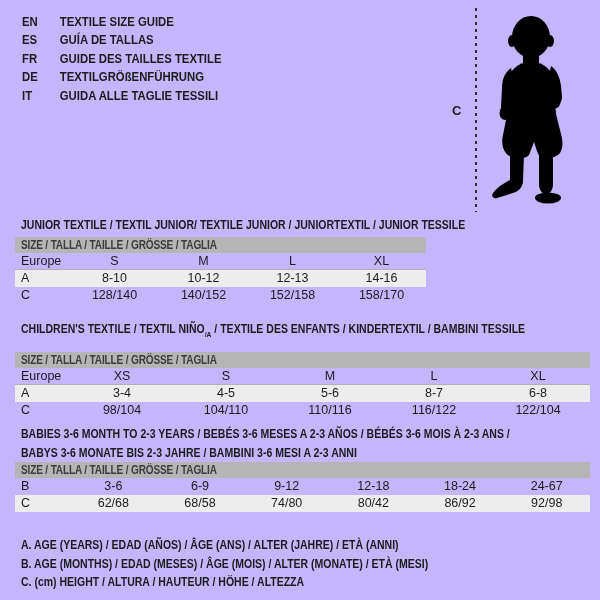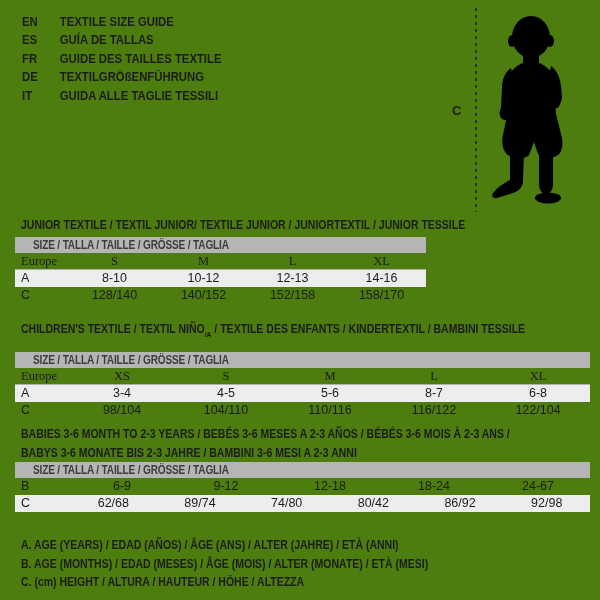--- a/index.html
+++ b/index.html
@@ -1,17 +1,17 @@
 <!DOCTYPE html>
 <html><head>
 <meta charset="utf-8">
 <style>
   html,body{margin:0;padding:0;background:#fff;}
   .page{
-    position:relative;width:600px;height:600px;background:#4d7c0f;
+    position:relative;width:600px;height:600px;background:#c4b5fd;
     font-family:"Liberation Sans",sans-serif;color:#1c1c1c;overflow:hidden;
   }
   
   .condensed{display:inline-block;transform:scaleX(0.84);transform-origin:0 50%;white-space:nowrap;letter-spacing:-0.2px;}
 
   
   .lang-list{position:absolute;left:22px;top:12px;transform:scaleX(0.84);transform-origin:0 0;}
   .lang-row{display:flex;height:18.5px;align-items:center;font-weight:bold;font-size:13.5px;white-space:nowrap;}
   .lang-code{width:45px;}
 
@@ -28,23 +28,23 @@
   #h-children{top:322px;}
   #h-babies{top:425px;line-height:19px;}
   .subsz{font-size:8px;}
 
   
   .tbl{position:absolute;left:15px;font-size:12.5px;}
   #t-junior{top:237px;width:411px;}
   #t-children{top:352px;width:575px;}
   #t-babies{top:462px;width:575px;}
   .size-bar{height:16px;line-height:16px;background:#b5b5b5;color:#3c3c3c;
-    font-weight:bold;font-size:12px;padding-left:18px;box-sizing:border-box;text-decoration:underline;}
+    font-weight:bold;font-size:12px;padding-left:6px;box-sizing:border-box;text-decoration:underline;}
   .trow{display:flex;height:17px;line-height:17px;align-items:center;}
-  .trow.europe{border-bottom:1px solid #b0b0b0;box-sizing:border-box;font-family:Liberation Serif, serif;}
+  .trow.europe{border-bottom:1px solid #b0b0b0;box-sizing:border-box;}
   .trow.shaded{background:#ededed;}
   .tlabel{width:55px;padding-left:6px;box-sizing:border-box;}
   .tcell{flex:1;text-align:center;}
 
   
   .footnotes{position:absolute;left:21px;top:536px;font-weight:bold;font-size:12.5px;
     line-height:18.5px;transform:scaleX(0.84);transform-origin:0 0;white-space:nowrap;}
 </style>
 </head>
 <body>
@@ -151,30 +151,31 @@
     </div>
 
   <div class="section-heading" id="h-babies">
     <div>BABIES 3-6 MONTH TO 2-3 YEARS / BEBÉS 3-6 MESES A 2-3 AÑOS / BÉBÉS 3-6 MOIS À 2-3 ANS /</div>
     <div>BABYS 3-6 MONATE BIS 2-3 JAHRE / BAMBINI 3-6 MESI A 2-3 ANNI</div>
   </div>
   <div class="tbl" id="t-babies">
       <div class="size-bar"><span class="condensed">SIZE / TALLA / TAILLE / GRÖSSE / TAGLIA</span></div>
       <div class="trow plain">
         <span class="tlabel">B</span>
+        <span class="tcell">3-6</span>
         <span class="tcell">6-9</span>
         <span class="tcell">9-12</span>
         <span class="tcell">12-18</span>
         <span class="tcell">18-24</span>
         <span class="tcell">24-67</span>
       </div>
       <div class="trow shaded">
         <span class="tlabel">C</span>
         <span class="tcell">62/68</span>
-        <span class="tcell">89/74</span>
+        <span class="tcell">68/58</span>
         <span class="tcell">74/80</span>
         <span class="tcell">80/42</span>
         <span class="tcell">86/92</span>
         <span class="tcell">92/98</span>
       </div>
     </div>
 
   <div class="footnotes">
     <div>A. AGE (YEARS) / EDAD (AÑOS) / ÂGE (ANS) / ALTER (JAHRE) / ETÀ (ANNI)</div>
     <div>B. AGE (MONTHS) / EDAD (MESES) / ÂGE (MOIS) / ALTER (MONATE) / ETÀ (MESI)</div>

